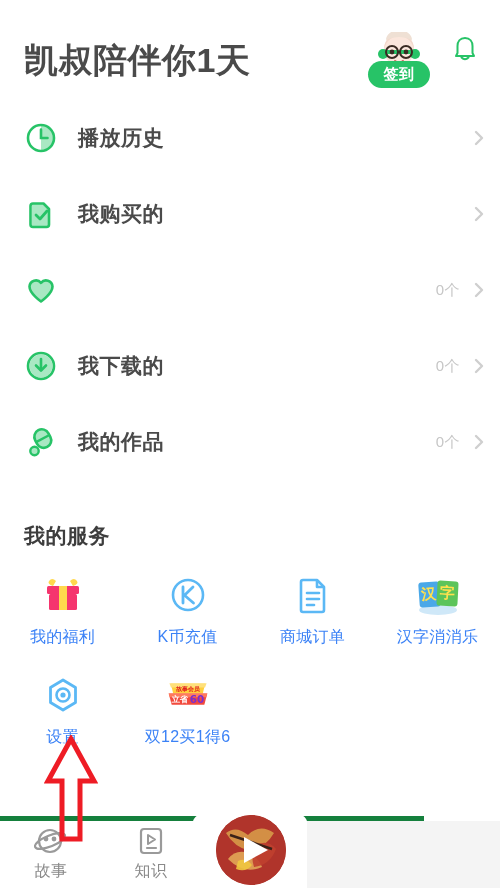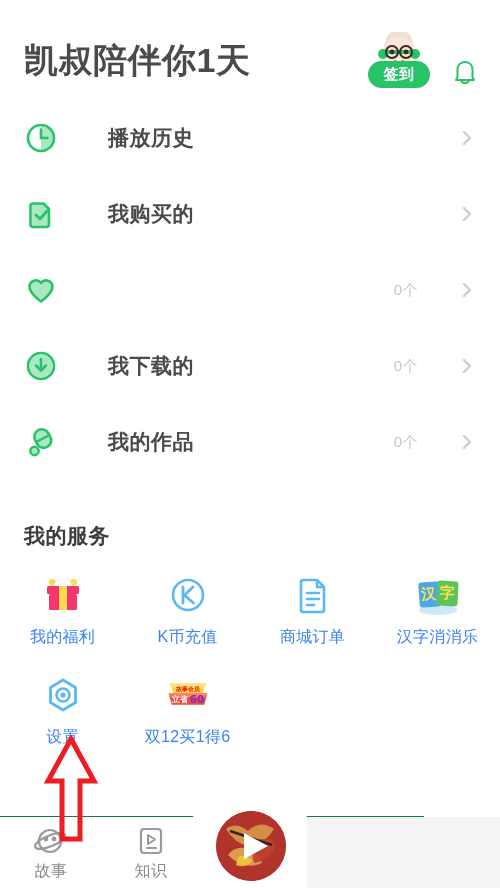--- a/index.html
+++ b/index.html
@@ -27,21 +27,21 @@
   .header-title {
     font-size: 34px;
     font-weight: bold;
     color: #4a4a4a;
     letter-spacing: 0.5px;
     white-space: nowrap;
   }
   .header-right {
     margin-left: auto;
     display: flex;
-    align-items: flex-end;
+    align-items: flex-start;
     gap: 20px;
   }
   .signin-wrap {
     position: relative;
     width: 66px; height: 54px;
     display: flex;
     align-items: flex-end;
     justify-content: center;
   }
   .signin-avatar {
@@ -70,22 +70,21 @@
   
   .list {
     position: absolute;
     left: 0; top: 100px;
     width: 500px;
   }
   .list-row {
     height: 76px;
     display: flex;
     align-items: center;
-    padding: 0 28px 0 24px;
-    gap: 30px;
+    padding: 0 16px 0 24px;
   }
   .row-icon {
     width: 34px; height: 34px;
     flex: 0 0 34px;
     display: flex; align-items: center; justify-content: center;
   }
   .row-label {
     margin-left: 20px;
     font-size: 21px;
     font-weight: bold;
@@ -140,21 +139,21 @@
     letter-spacing: 0.3px;
     white-space: nowrap;
   }
 
   
   .bottom-bar {
     position: absolute;
     left: 0; bottom: 0;
     width: 424px; height: 72px;
     background: #ffffff;
-    border-top: 1px solid #15803d;
+    border-top: 5px solid #15803d;
   }
   .bottom-dim {
     position: absolute;
     left: 307px; top: 0;
     width: 193px; height: 72px;
     background: #f4f4f4;
   }
   .nav-notch {
     position: absolute;
     left: 193px; top: -16px;

